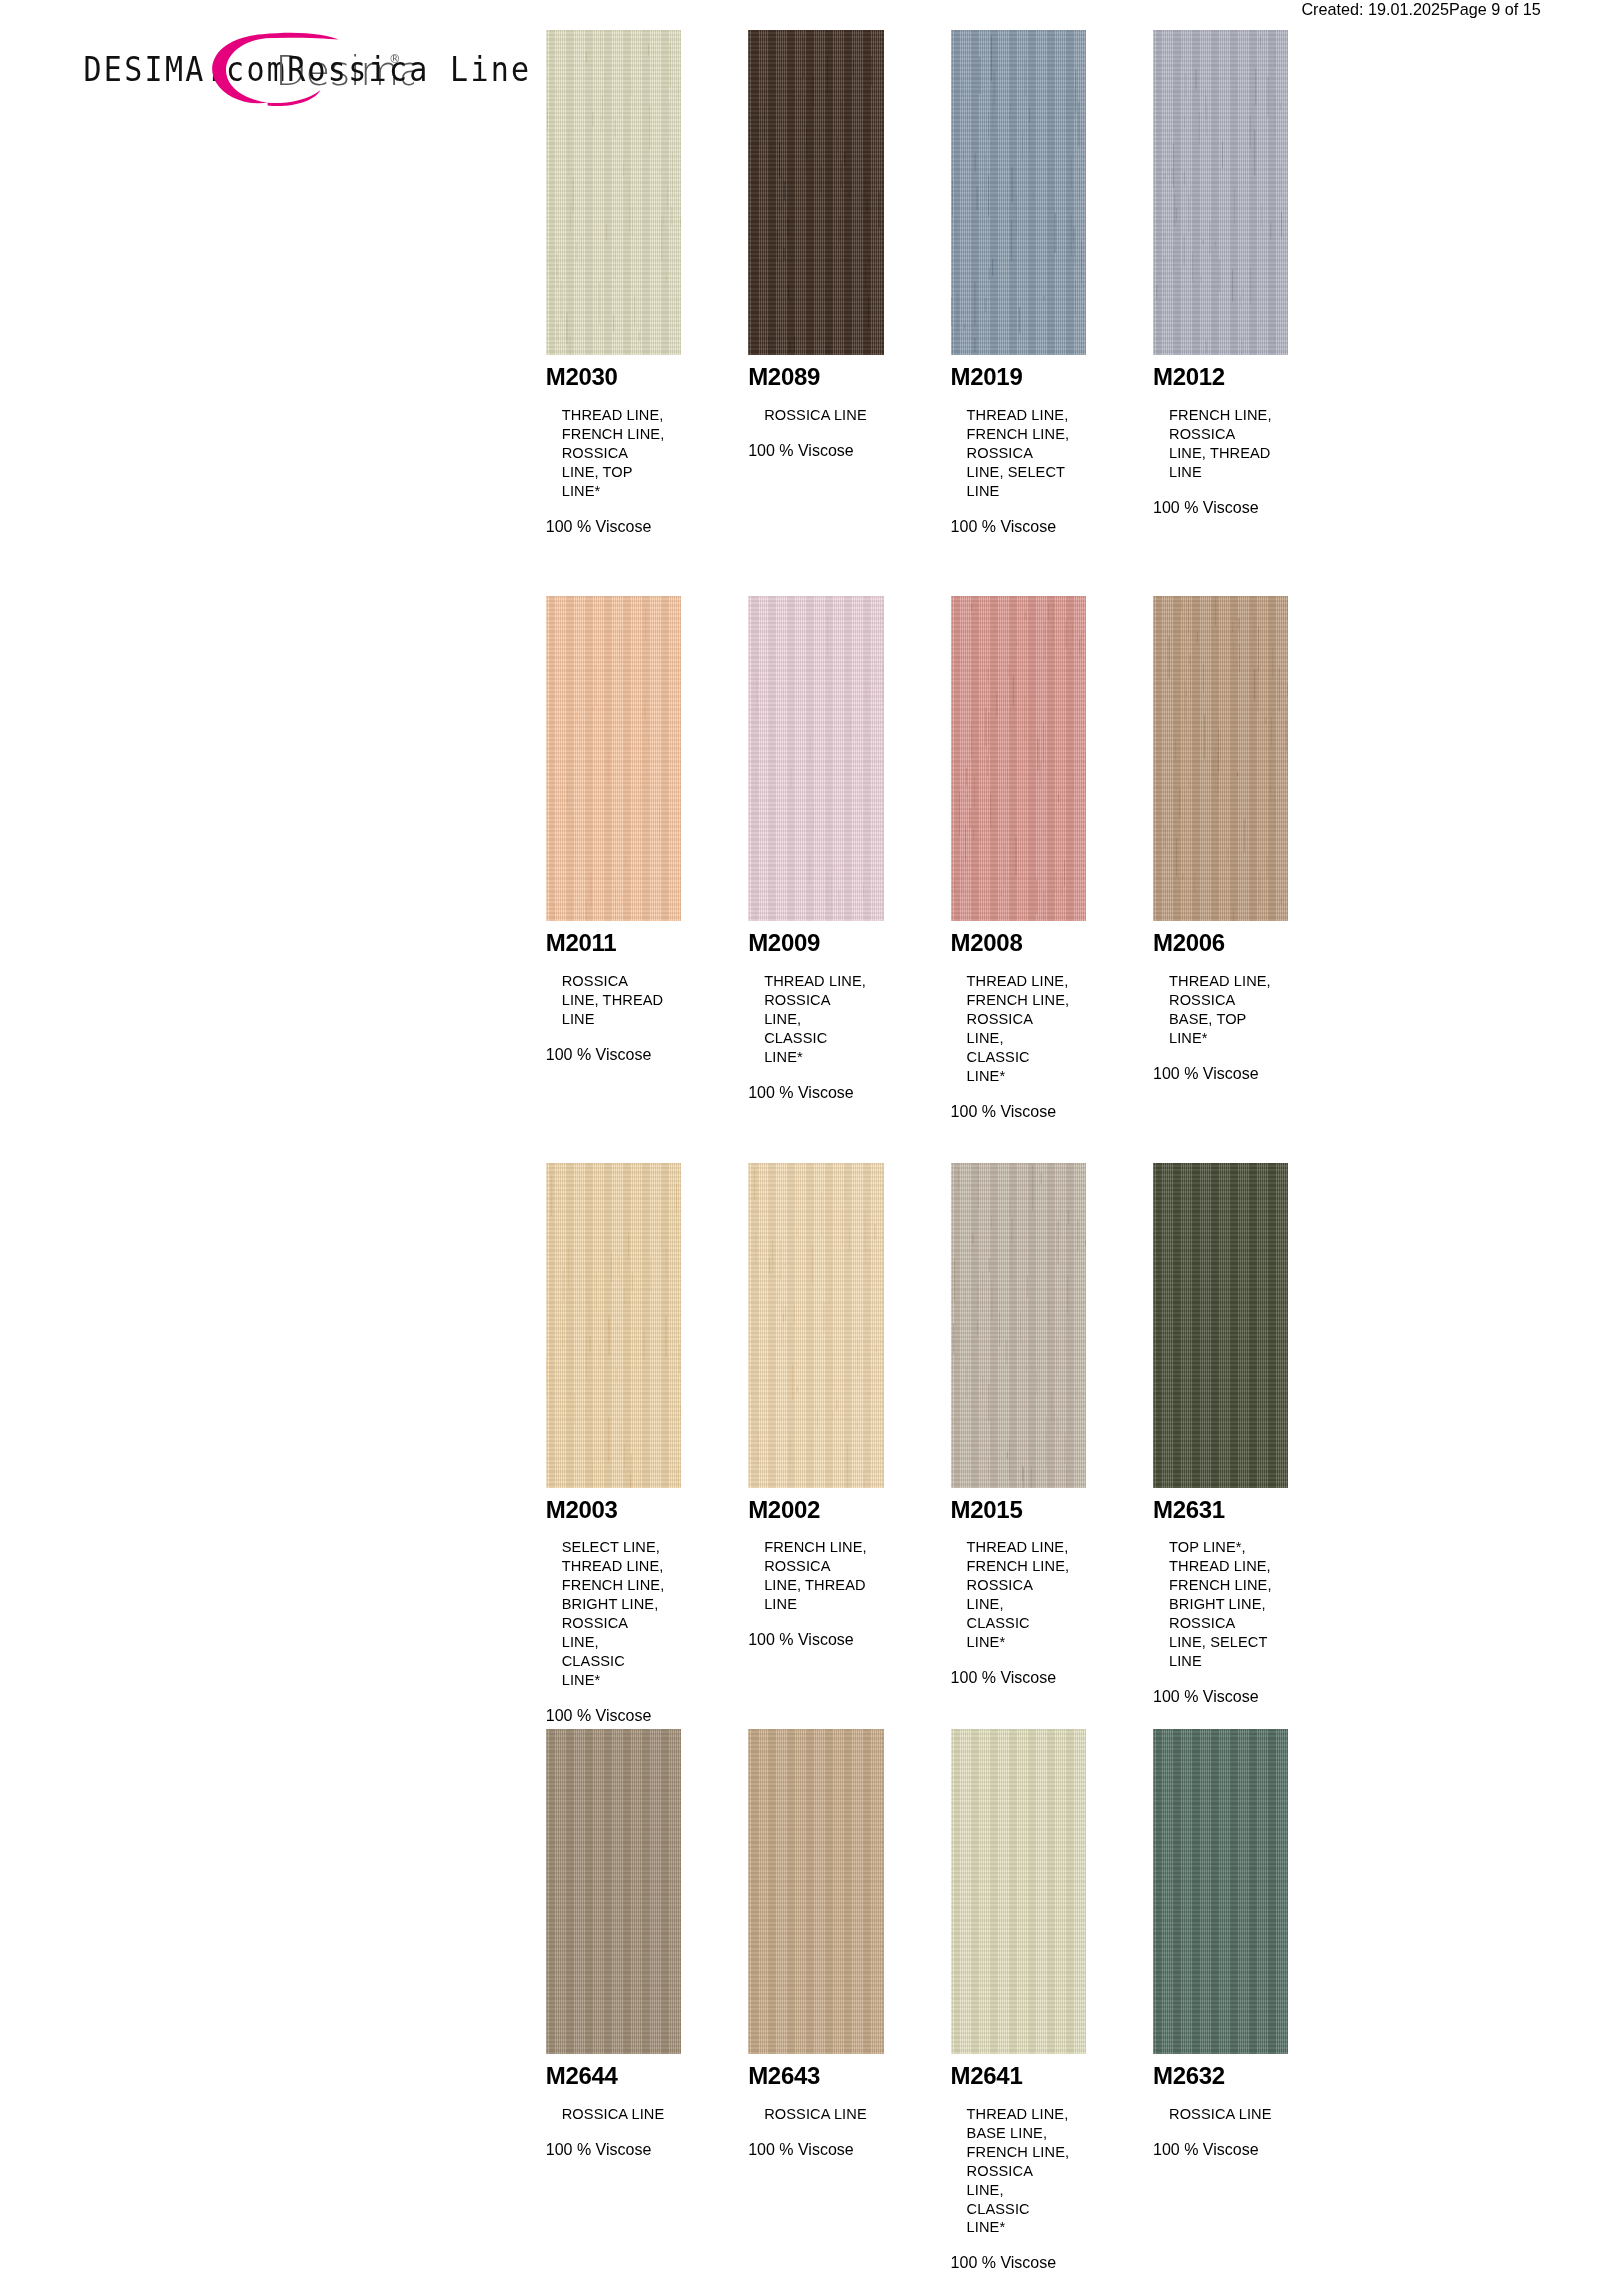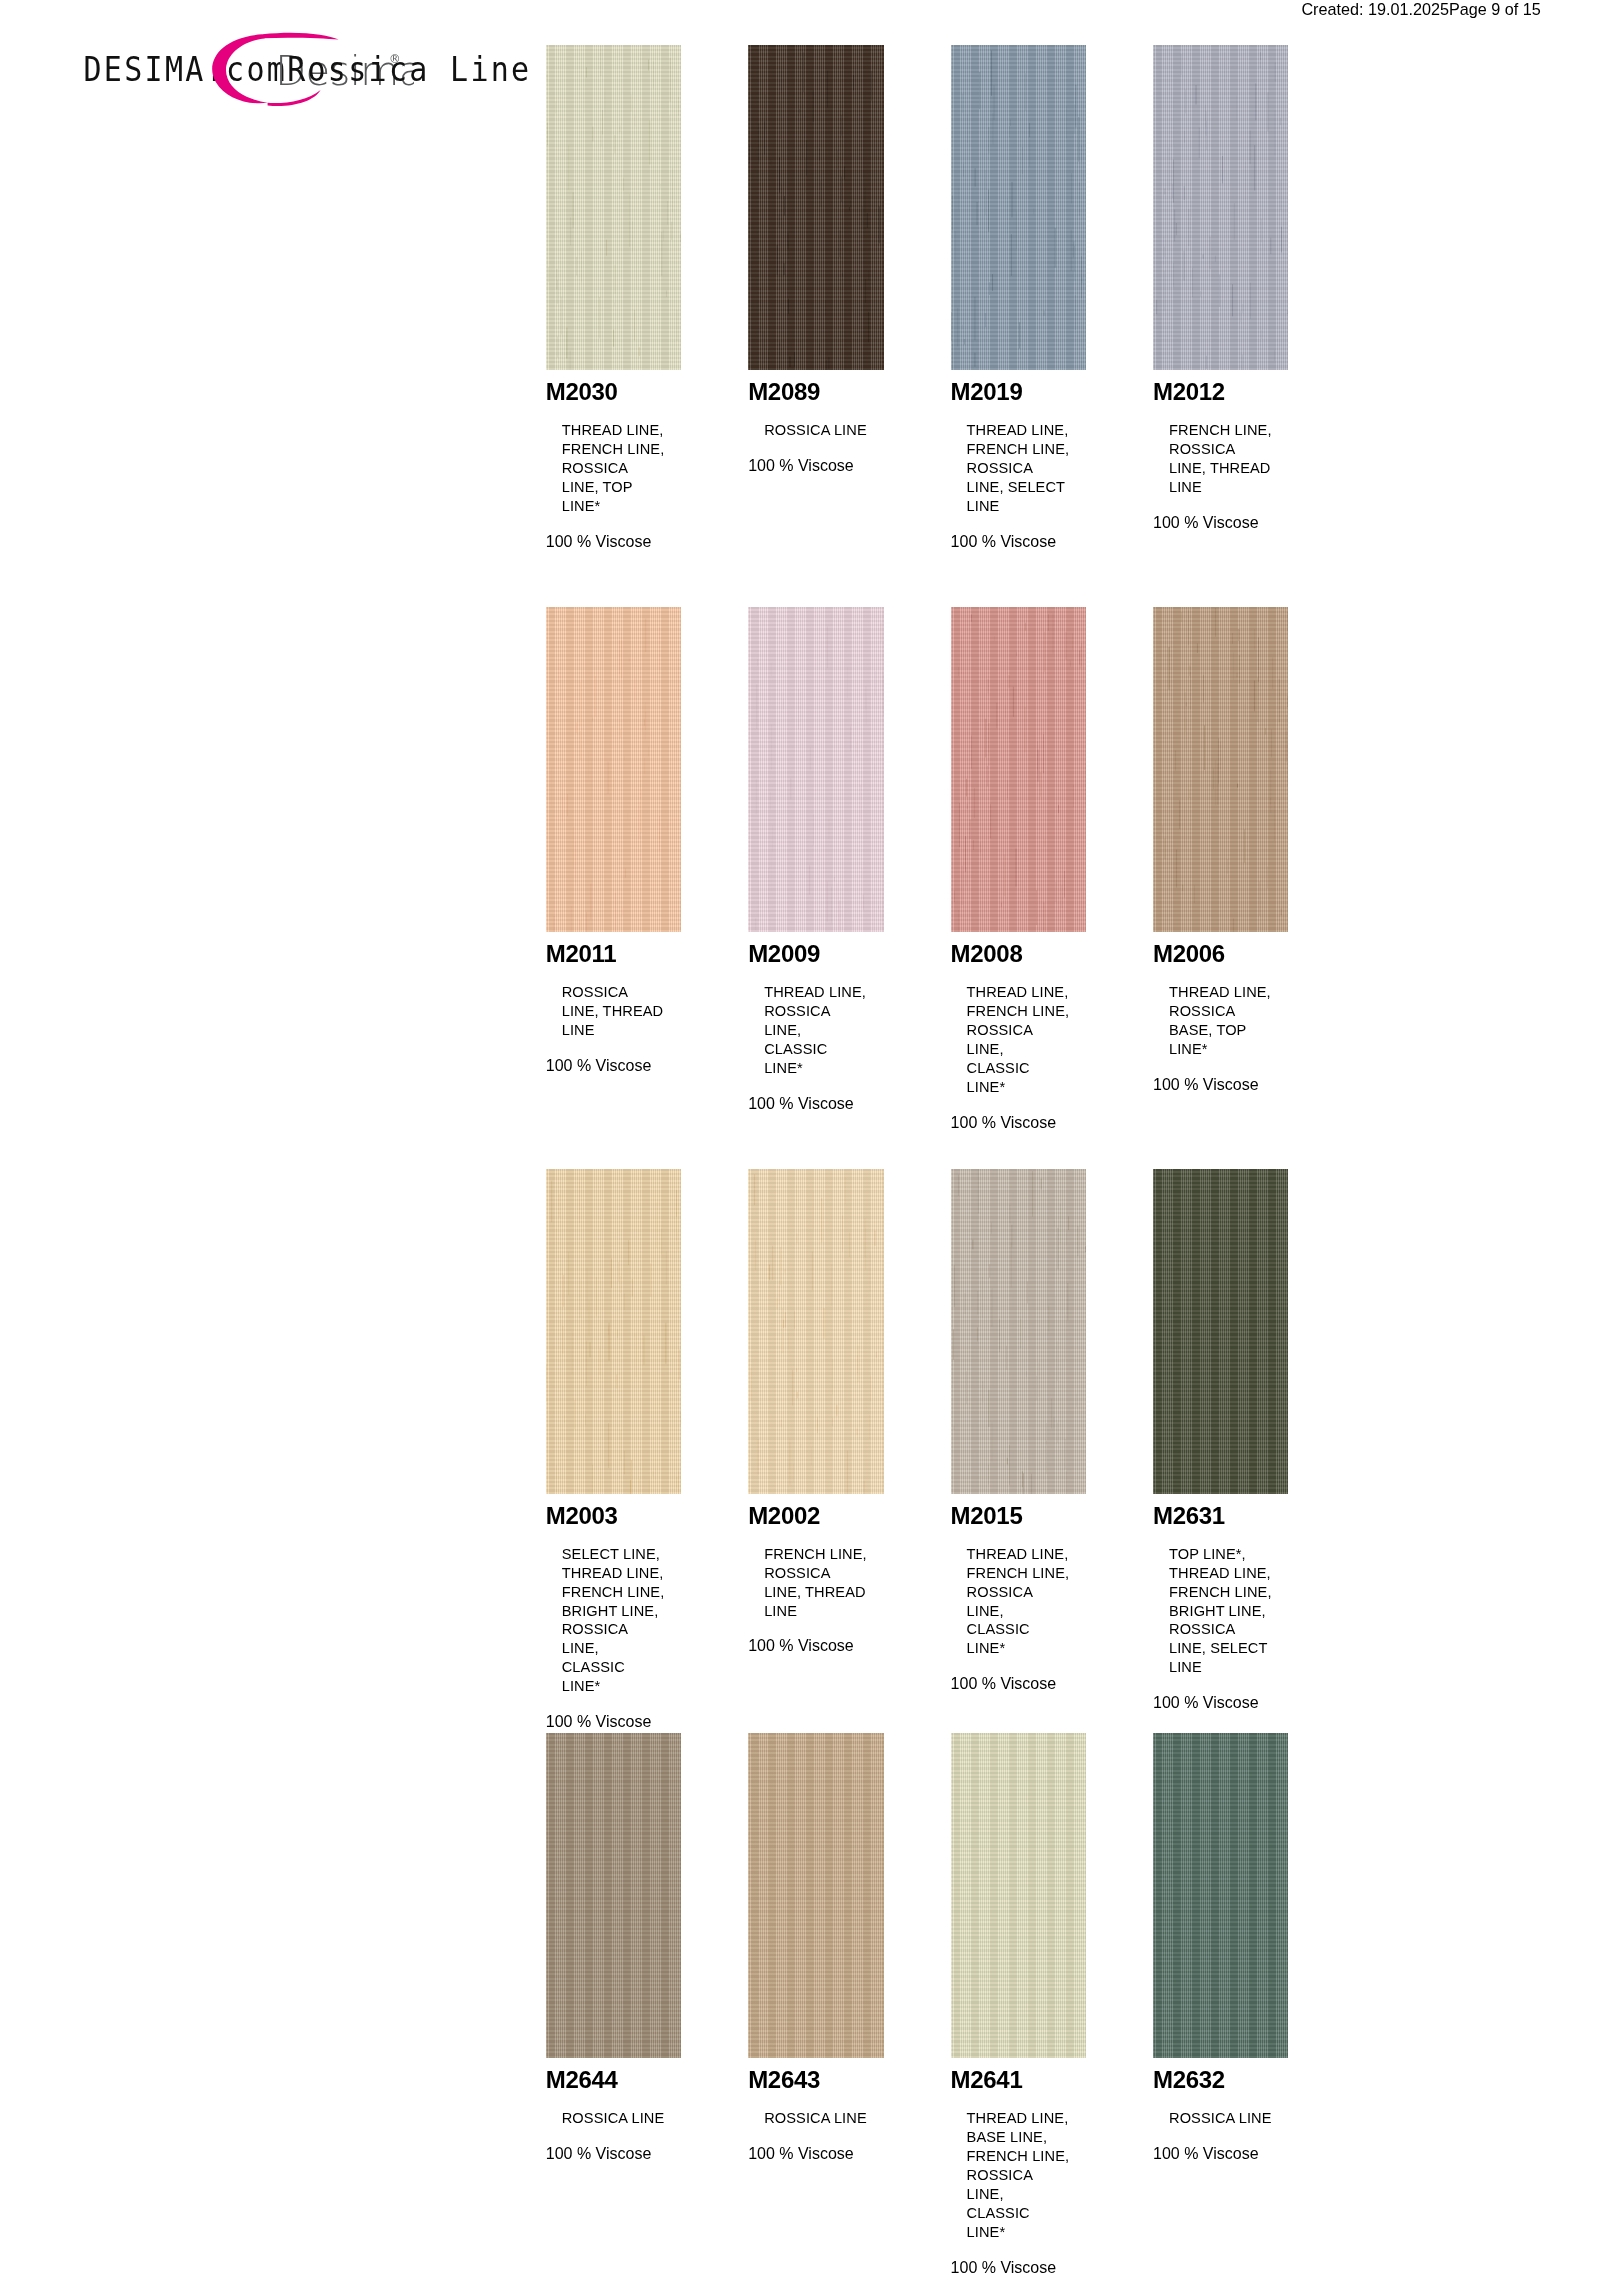--- a/index.html
+++ b/index.html
@@ -57,21 +57,21 @@
 
   .rule-top {
     border-top: 3.2px solid #000;
     margin: 0 5.2px 0 3.9px;
     flex: 0 0 auto;
   }
 
   
   .grid {
     flex: 1 1 auto;
-    padding-top: 45px;
+    padding-top: 30px;
     display: grid;
     grid-template-columns: repeat(4, 1fr);
     grid-template-rows: repeat(4, 1fr);
     column-gap: 67px;
     row-gap: 0px;
   }
   .cell {
     display: flex;
     flex-direction: column;
     align-items: stretch;

